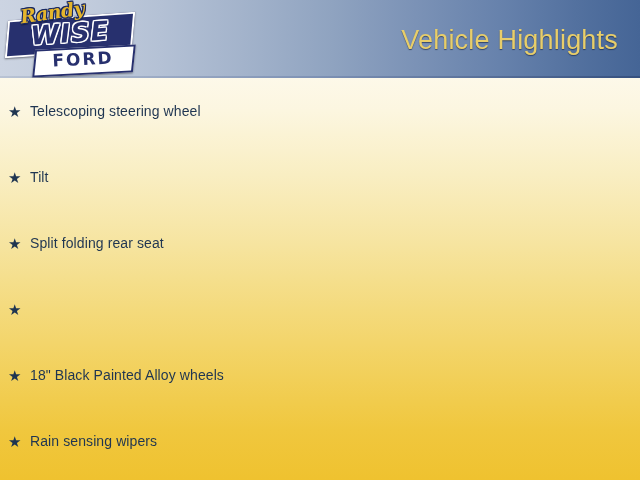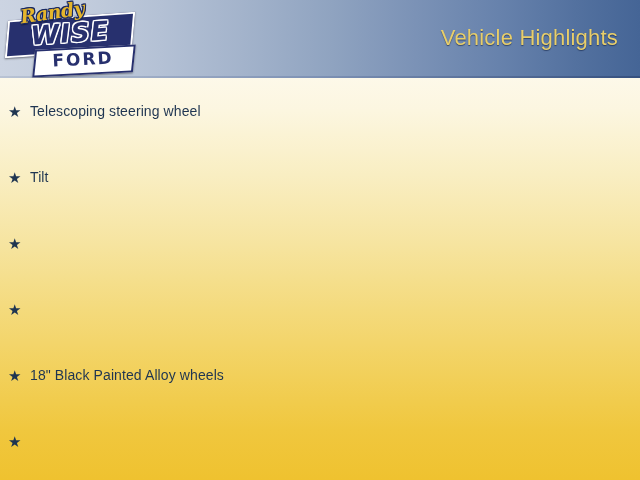--- a/index.html
+++ b/index.html
@@ -57,21 +57,21 @@
     top: 76px;
     width: 640px;
     height: 2px;
     background: linear-gradient(to right, #b9c3d4 0%, #7d91b4 50%, #35507f 100%);
   }
 
   #header-title {
     position: absolute;
     right: 22px;
     top: 25px;
-    font-size: 22px;
+    font-size: 27px;
     font-weight: 400;
     letter-spacing: 0.2px;
     color: #e8ce6a;
     text-shadow: 0 1px 1px rgba(20,35,70,0.65);
     white-space: nowrap;
   }
 
   
   #logo {
     position: absolute;
@@ -214,26 +214,28 @@
       <li class="feature-item">
         <span class="feature-star">★</span>
         <span class="feature-label">Telescoping steering wheel</span>
       </li>
       <li class="feature-item">
         <span class="feature-star">★</span>
         <span class="feature-label">Tilt</span>
       </li>
       <li class="feature-item">
         <span class="feature-star">★</span>
+        <span class="feature-label">Split folding rear seat</span>
       </li>
       <li class="feature-item">
         <span class="feature-star">★</span>
       </li>
       <li class="feature-item">
         <span class="feature-star">★</span>
         <span class="feature-label">18" Black Painted Alloy wheels</span>
       </li>
       <li class="feature-item">
         <span class="feature-star">★</span>
+        <span class="feature-label">Rain sensing wipers</span>
       </li>
     </ul>
 
 </div>
 
 </body></html>

